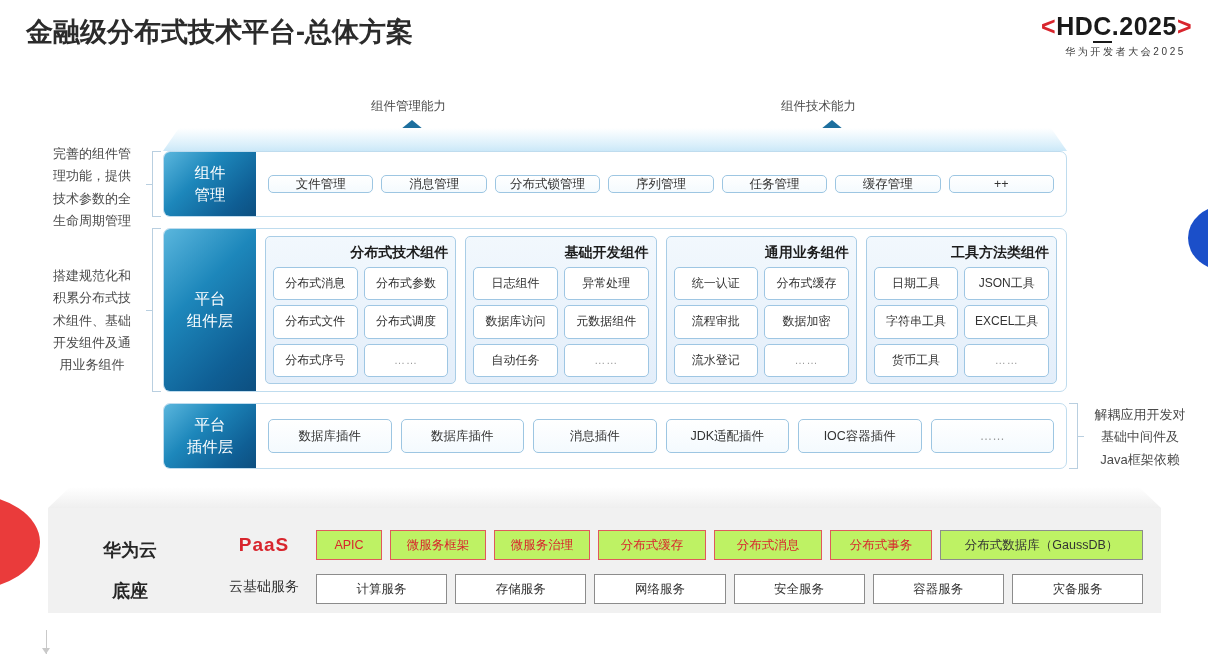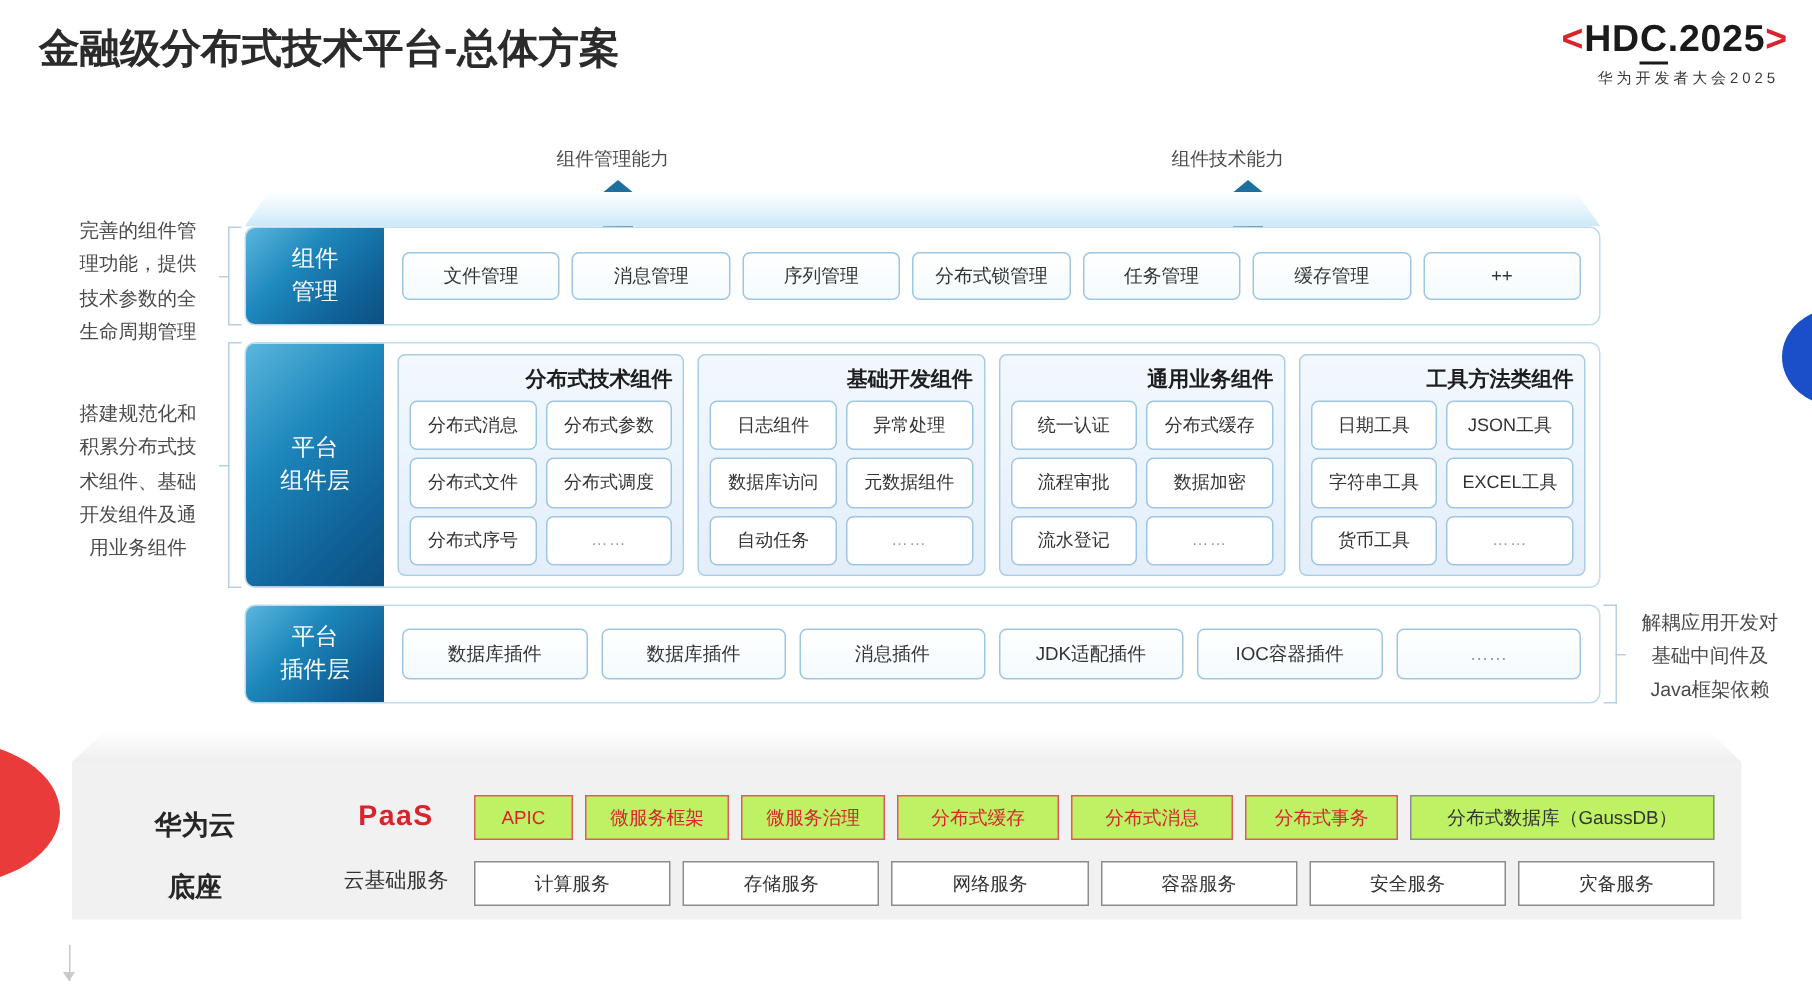--- a/index.html
+++ b/index.html
@@ -79,21 +79,21 @@
     align-items: center; justify-content: center;
     font-size: 15.5px; line-height: 1.45; text-align: center;
   }
   .layer-body { flex: 1; display: flex; align-items: center; }
 
   
   #layer-mgmt { left: 163px; top: 151px; width: 904px; height: 66px; }
   #layer-mgmt .layer-body { padding: 0 12px; justify-content: space-between; gap: 8px; }
   .chip {
     flex: 1 1 0;
-    height: 32px;
+    height: 18px;
     border: 1px solid #9dc6e2;
     border-radius: 5px;
     background: linear-gradient(to bottom, #ffffff 0%, #f4fafe 100%);
     display: flex; align-items: center; justify-content: center;
     font-size: 12.5px; color: #333333; white-space: nowrap;
   }
 
   
   #layer-platform { left: 163px; top: 228px; width: 904px; height: 164px; }
   #layer-platform .layer-label { font-size: 15.5px; }
@@ -257,22 +257,22 @@
   <div class="side-note" style="left:1080px; top:404px; width:120px; white-space:pre-line;">解耦应用开发对
 基础中间件及
 Java框架依赖</div>
 
   <div class="layer" id="layer-mgmt">
     <div class="layer-label" style="white-space:pre-line;">组件
 管理</div>
     <div class="layer-body">
       <div class="chip">文件管理</div>
       <div class="chip">消息管理</div>
+      <div class="chip">分布式锁管理</div>
       <div class="chip">序列管理</div>
-      <div class="chip">分布式锁管理</div>
       <div class="chip">任务管理</div>
       <div class="chip">缓存管理</div>
       <div class="chip">++</div>
     </div>
   </div>
 
   <div class="layer" id="layer-platform">
     <div class="layer-label" style="white-space:pre-line;">平台
 组件层</div>
     <div class="layer-body">
@@ -356,22 +356,22 @@
         <div class="paas-chip" style="flex:0 0 108px;">分布式缓存</div>
         <div class="paas-chip" style="flex:0 0 108px;">分布式消息</div>
         <div class="paas-chip" style="flex:0 0 102px;">分布式事务</div>
         <div class="paas-chip gauss" style="flex:1 1 auto;">分布式数据库（GaussDB）</div>
       </div>
 
       <div class="cloud-row">
         <div class="cloud-chip">计算服务</div>
         <div class="cloud-chip">存储服务</div>
         <div class="cloud-chip">网络服务</div>
+        <div class="cloud-chip">安全服务</div>
         <div class="cloud-chip">容器服务</div>
-        <div class="cloud-chip">安全服务</div>
         <div class="cloud-chip">灾备服务</div>
       </div>
     </div>
   </div>
 
   <div class="bottom-tick"></div>
 
 </div>
 
 </body></html>

